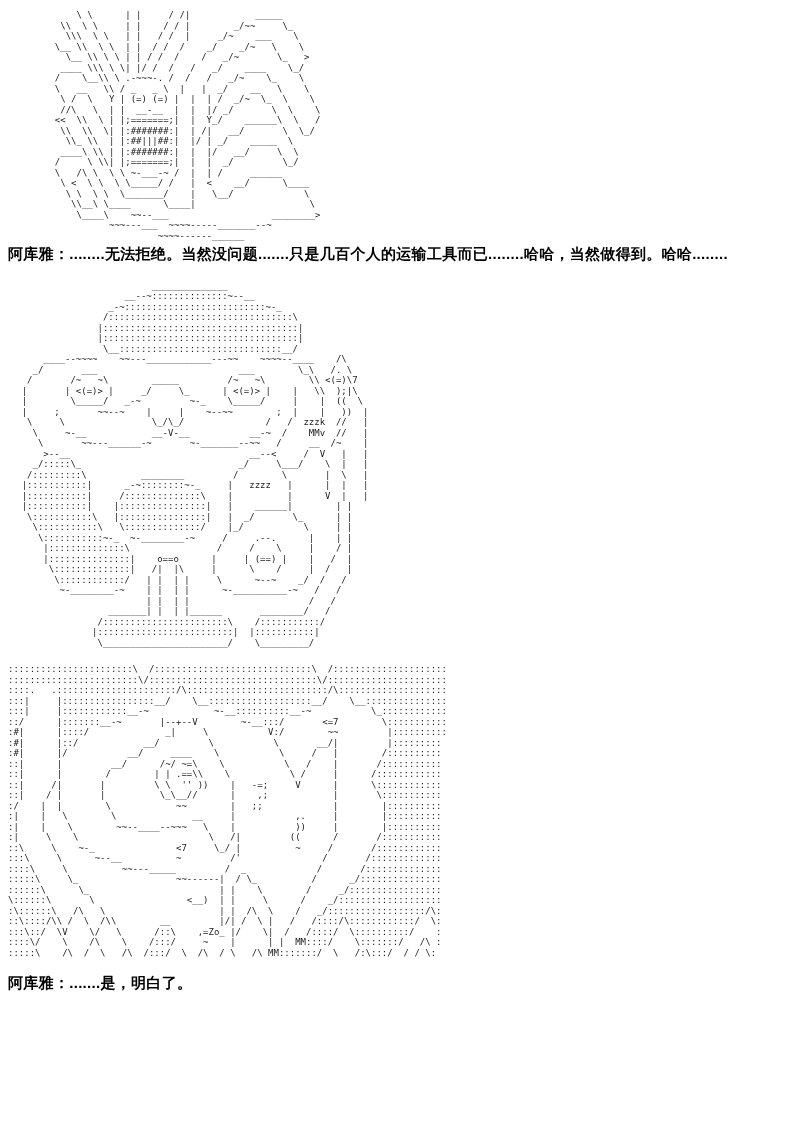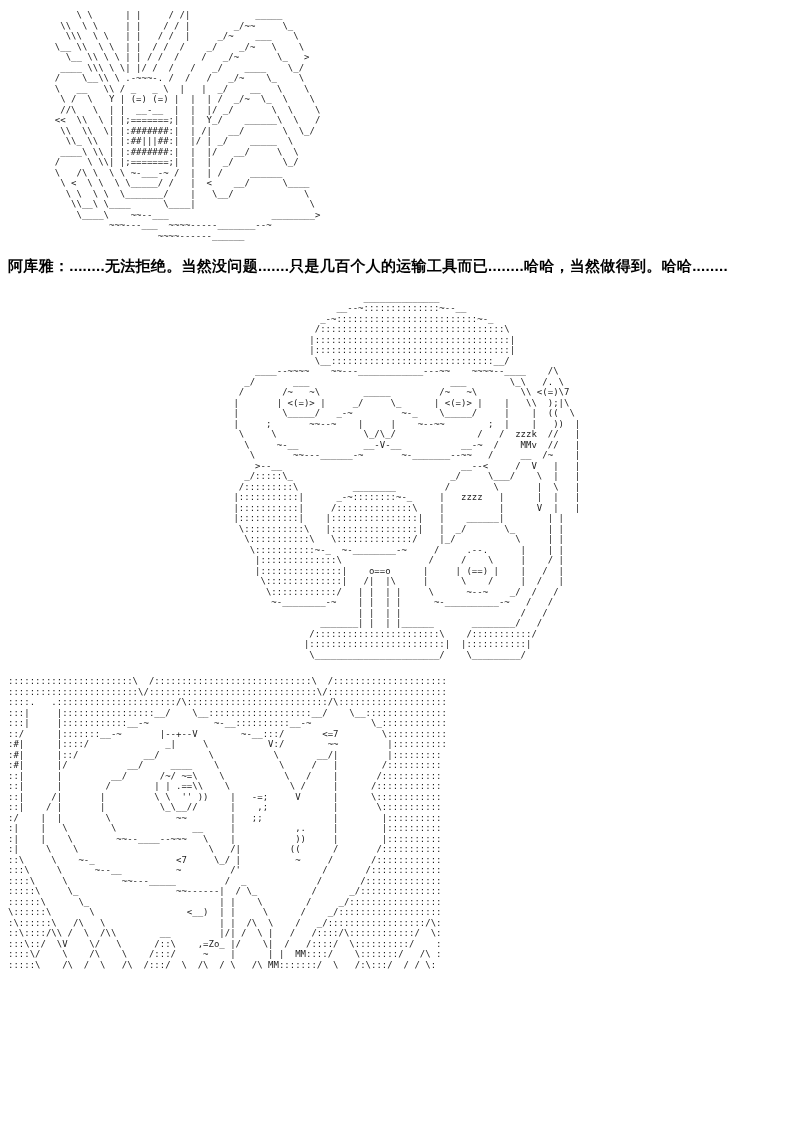--- a/index.html
+++ b/index.html
@@ -19,26 +19,26 @@
     margin: 0;
     font-family: "DejaVu Sans Mono", monospace;
     font-size: 9px;
     line-height: 10.5px;
     color: #1c1c1c;
     white-space: pre;
   }
   .aa-p1 { padding: 10px 0 0 44px; }
   .aa-right {
     display: flex;
-    justify-content: center;
+    justify-content: flex-start;
     padding: 16px 8px 0 0;
   }
   .aa-p3 { padding: 16px 0 0 8px; }
   .dialogue {
-    margin: 14px 10px 0 8px;
+    margin: 2px 10px 0 8px;
     color: #000000;
     font-size: 15px;
     font-weight: 700;
     line-height: 1.45;
     letter-spacing: 0.3px;
   }
   .dlg-last { margin-top: 14px; padding-bottom: 30px; }
 </style>
 </head>
 <body>
@@ -131,14 +131,15 @@
 ::::\     \          ~~---_____         /  _             /       /::::::::::::::
 :::::\     \_                  ~~------|  / \_          /      _/:::::::::::::::
 ::::::\      \_                        | |    \        /     _/:::::::::::::::::
 \::::::\       \                 &lt;__)  | |     \      /    _/:::::::::::::::::::
 :\::::::\   /\   \                     | |  /\  \    /   _/::::::::::::::::::/\:
 ::\::::/\\ /  \  /\\        __         |/| /  \ |   /   /::::/\::::::::::::/  \:
 :::\::/  \V    \/   \      /::\    ,=Zo_ |/    \|  /   /::::/  \::::::::::/    :
 ::::\/    \    /\    \    /:::/     ~    |      | |  MM::::/    \:::::::/   /\ :
 :::::\    /\  /  \   /\  /:::/  \  /\  / \   /\ MM:::::::/  \   /:\:::/  / / \:</pre>
 
+  <p class="dialogue dlg-last">阿库雅：.......是，明白了。</p>
 
 </div>
 
 </body></html>

